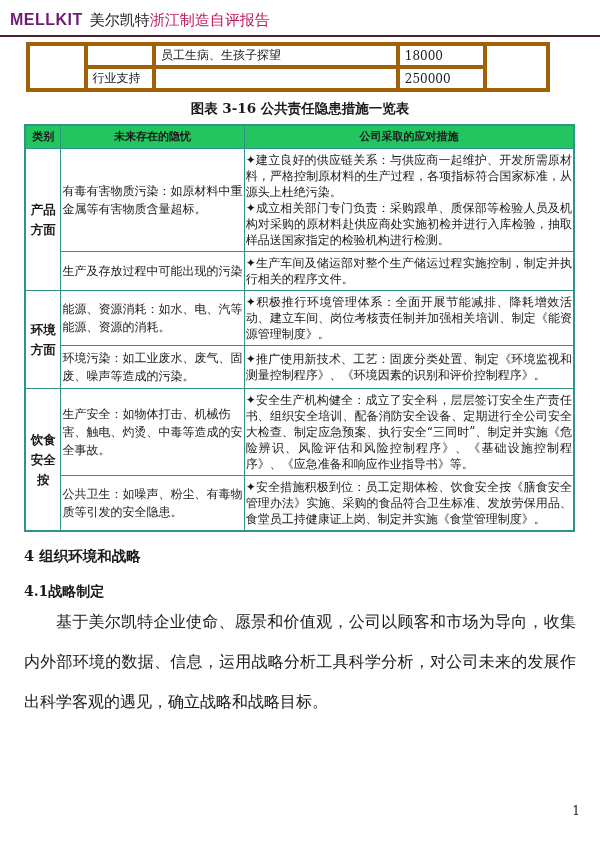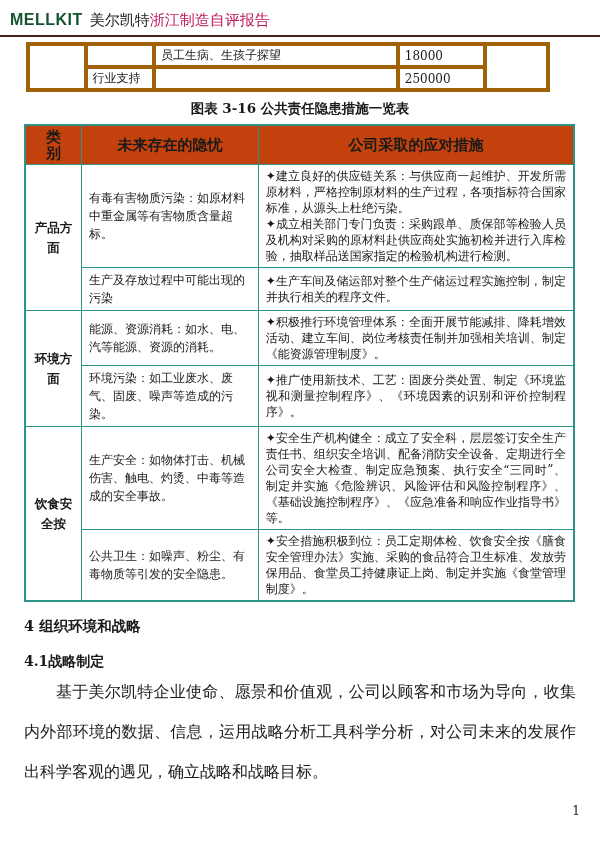--- a/index.html
+++ b/index.html
@@ -10,21 +10,21 @@
     padding:8px 24px 0 24px; overflow:hidden; margin:0 auto;
   }
   
   .doc-header {
     display:flex; align-items:baseline; gap:7px;
     margin:0 -24px; padding:2px 24px 5px 10px;
     border-bottom:2px solid #4a2020;
   }
   .logo {
     font-family:"Liberation Sans", sans-serif; font-weight:bold;
-    color:#14532d; font-size:16px; letter-spacing:0.5px;
+    color:#701a75; font-size:16px; letter-spacing:0.5px;
   }
   .title-dark { font-size:15px; color:#1c1c1c; }
   .title-red  { font-size:15px; color:#be185d; }
   
   table { border-collapse:collapse; }
   .top-table {
     margin:5px 0 0 2px; width:524px; font-size:12px;
     border:2px solid #000; border-top:1px solid #000;
   }
   .top-table td { border:4px solid #a16207; padding:1px 5px; height:20px; }
@@ -39,24 +39,24 @@
   
   .fig-title {
     text-align:center; font-weight:bold; font-size:13.5px;
     margin:8px 0 6px 0;
   }
   .fig-table {
     width:551px; font-size:12px; line-height:16px;
     border:2px solid #2f9488;
   }
   .fig-table th {
-    background:#c2410c; border:1px solid #2f9488;
-    font-size:15px; padding:3px 20px; font-weight:bold;
+    background:#22c55e; border:1px solid #2f9488;
+    font-size:11px; padding:3px 4px; font-weight:bold;
   }
-  .fig-table td { border:1px solid #2f9488; padding:3px 7px; vertical-align:middle; }
+  .fig-table td { border:1px solid #2f9488; padding:3px 1px; vertical-align:middle; }
   .fig-table td.cat {
     text-align:center; font-weight:bold; font-size:12.5px;
     line-height:20px; padding:10px 4px;
   }
   .fig-table td.measures { text-align:justify; }
   .fig-table td.concern { line-height:18px; }
   
   .sec-h { font-size:14px; font-weight:bold; margin-top:13px; line-height:22px; }
   .sec-h.lv1 { font-size:14.5px; }
   .sec-p {

